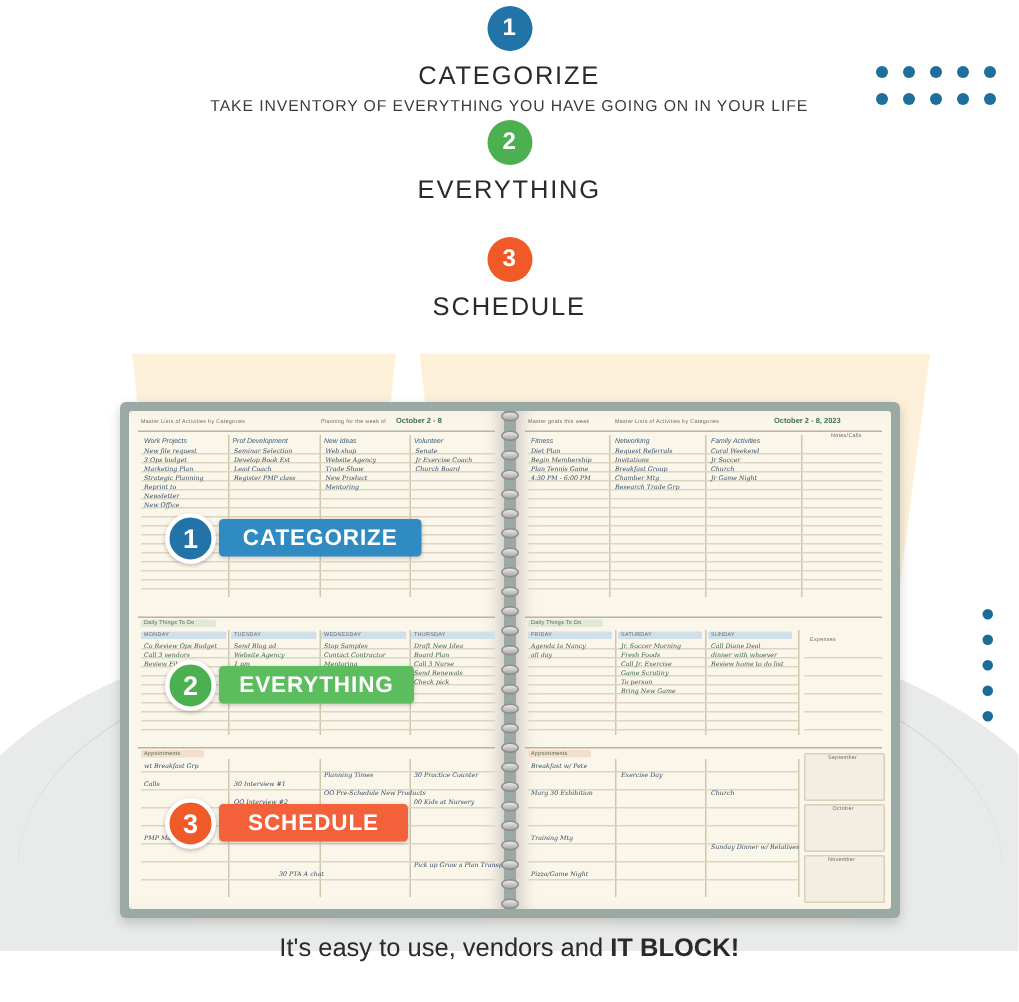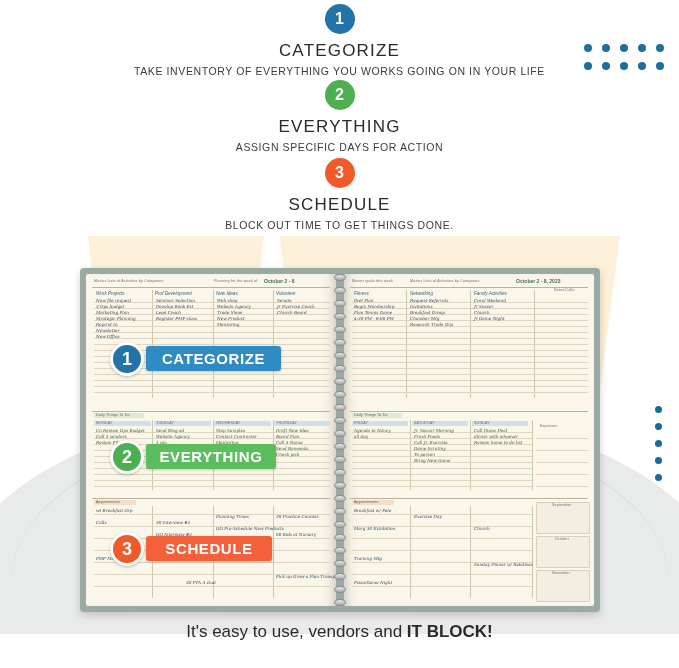--- a/index.html
+++ b/index.html
@@ -283,33 +283,31 @@
 </head>
 <body>
 
 <div class="stage">
 
   <div class="steps">
 
     <div class="step" id="step-1">
       <div class="step-num" style="background:#2273a8;">1</div>
       <div class="step-title">CATEGORIZE</div>
-      <div class="step-sub">TAKE INVENTORY OF EVERYTHING YOU WORKS GOING ON IN YOUR LIFE</div>
+      <div class="step-sub">TAKE INVENTORY OF EVERYTHING YOU HAVE GOING ON IN YOUR LIFE</div>
     </div>
 
     <div class="step" id="step-2">
       <div class="step-num" style="background:#4cb050;">2</div>
       <div class="step-title">EVERYTHING</div>
-      <div class="step-sub">ASSIGN SPECIFIC DAYS FOR ACTION</div>
     </div>
 
     <div class="step" id="step-3">
       <div class="step-num" style="background:#f05a28;">3</div>
       <div class="step-title">SCHEDULE</div>
-      <div class="step-sub">BLOCK OUT TIME TO GET THINGS DONE.</div>
     </div>
   </div>
 
   <div class="dot-grid-tr">
     <div class="dot"></div>
     <div class="dot"></div>
     <div class="dot"></div>
     <div class="dot"></div>
     <div class="dot"></div>
     <div class="dot"></div>

